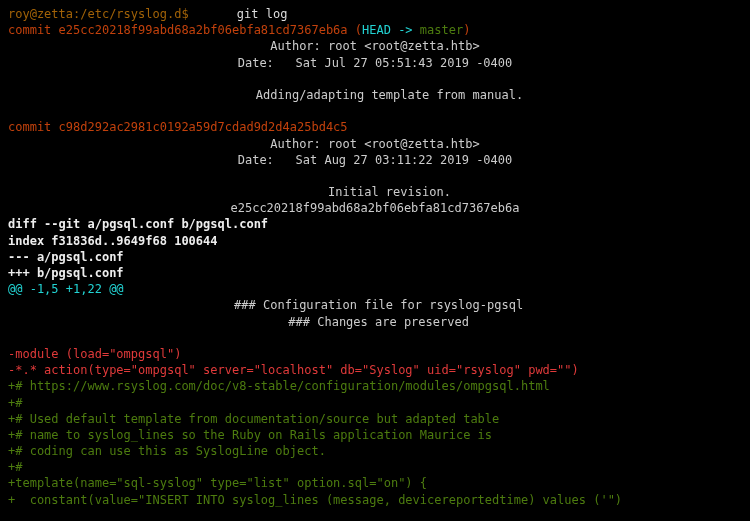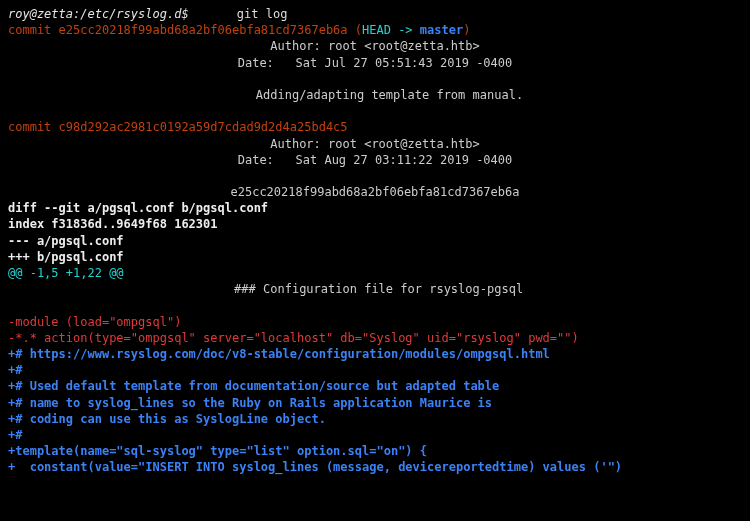--- a/index.html
+++ b/index.html
@@ -1,47 +1,49 @@
 <!DOCTYPE html>
 <html><head>
   <meta charset="utf-8">
   <style>
     body { margin:0; padding:6px 8px; background:#000; color:#ccc; font:12px/1.35 "DejaVu Sans Mono","Menlo","Consolas",monospace; width:734px; }
-    .prompt { color:#e5e5e5;font-style:italic; }
+    .prompt { color:#a16207; }
     .cmd { color:#ddd;margin-left:41px; }
     .yellow { color:#c2410c; }
     .cyan { color:#22d3d3; }
-    .green { color:#3b82f6;font-weight:bold; }
+    .green { color:#4d7c0f; }
     .white { color:#eee; font-weight:bold; }
     .red { color:#e03a3a; }
     .plain { color:#ccc;text-align:center; }
     .ln { white-space:pre; }
   </style>
 </head>
 <body>
 
 <div id="term">
 <div class="ln"><span class="prompt">roy@zetta:/etc/rsyslog.d$ </span><span class="cmd">git log</span></div>
 <div class="ln"><span class="yellow">commit </span><span class="yellow">e25cc20218f99abd68a2bf06ebfa81cd7367eb6a</span><span class="yellow"> (</span><span class="cyan">HEAD -&gt; </span><span class="green">master</span><span class="yellow">)</span></div>
 <div class="ln plain">Author: root &lt;root@zetta.htb&gt;</div>
 <div class="ln plain">Date:   Sat Jul 27 05:51:43 2019 -0400</div>
 <div class="ln">&nbsp;</div>
 <div class="ln plain">    Adding/adapting template from manual.</div>
 <div class="ln">&nbsp;</div>
 <div class="ln"><span class="yellow">commit </span><span class="yellow">c98d292ac2981c0192a59d7cdad9d2d4a25bd4c5</span></div>
 <div class="ln plain">Author: root &lt;root@zetta.htb&gt;</div>
 <div class="ln plain">Date:   Sat Aug 27 03:11:22 2019 -0400</div>
 <div class="ln">&nbsp;</div>
+<div class="ln plain">    Initial revision.</div>
 <div class="ln plain">e25cc20218f99abd68a2bf06ebfa81cd7367eb6a</div>
 <div class="ln white">diff --git a/pgsql.conf b/pgsql.conf</div>
-<div class="ln white">index f31836d..9649f68 162301</div>
+<div class="ln white">index f31836d..9649f68 100644</div>
 <div class="ln white">--- a/pgsql.conf</div>
 <div class="ln white">+++ b/pgsql.conf</div>
 <div class="ln cyan">@@ -1,5 +1,22 @@</div>
 <div class="ln plain"> ### Configuration file for rsyslog-pgsql</div>
+<div class="ln plain"> ### Changes are preserved</div>
 <div class="ln">&nbsp;</div>
 <div class="ln red">-module (load="ompgsql")</div>
 <div class="ln red">-*.* action(type="ompgsql" server="localhost" db="Syslog" uid="rsyslog" pwd="")</div>
 <div class="ln green">+# https://www.rsyslog.com/doc/v8-stable/configuration/modules/ompgsql.html</div>
 <div class="ln green">+#</div>
 <div class="ln green">+# Used default template from documentation/source but adapted table</div>
 <div class="ln green">+# name to syslog_lines so the Ruby on Rails application Maurice is</div>
 <div class="ln green">+# coding can use this as SyslogLine object.</div>
 <div class="ln green">+#</div>
 <div class="ln green">+template(name="sql-syslog" type="list" option.sql="on") {</div>

